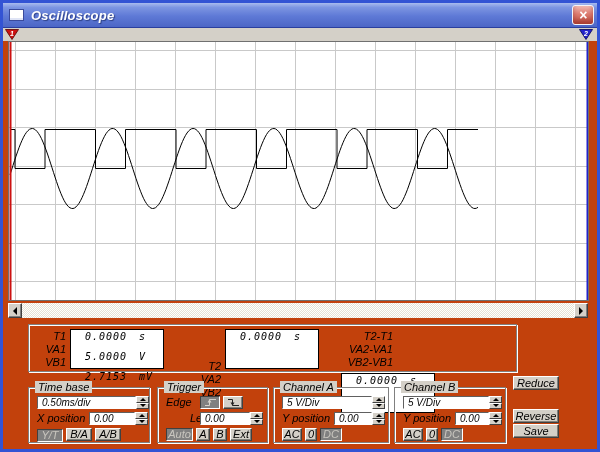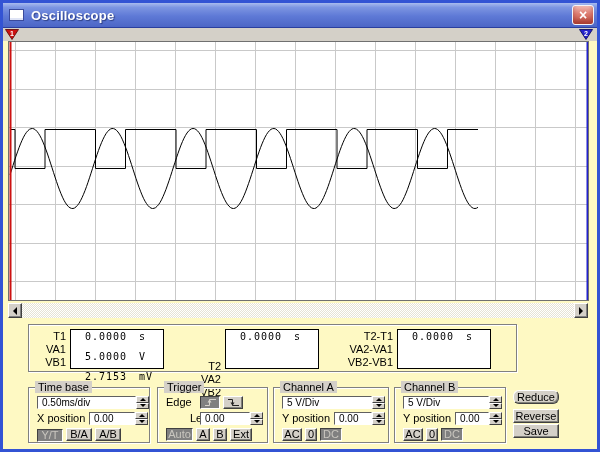--- a/index.html
+++ b/index.html
@@ -1,20 +1,20 @@
 <!DOCTYPE html>
 <html><head>
 <meta charset="utf-8">
 <style>
   html,body{margin:0;padding:0;background:#c0c0c0;}
   *{box-sizing:border-box;}
   .window{
     position:relative;width:600px;height:452px;
-    background:#fef9c3;border:3px solid #3353d4;outline:1px solid #1b2f96;
-    font-family:"Liberation Sans",sans-serif;overflow:hidden;
+    background:#c2410c;border:3px solid #3353d4;outline:1px solid #1b2f96;
+    font-family:"Liberation Sans",sans-serif;overflow:hidden;font-style:italic;
   }
   
   .titlebar{
     position:absolute;left:0;top:0;width:594px;height:25px;
     background:linear-gradient(180deg,#a9bbee 0%,#7d95e2 18%,#5e79d6 55%,#4c66c6 100%);
     border-bottom:1px solid #2a3f9e;
     display:flex;align-items:center;padding-left:6px;gap:7px;
   }
   .title-icon{width:15px;height:12px;background:#fff;border:1px solid #3a4a9c;
     box-shadow:inset 0 -2px 0 #dfe4f5;}
@@ -57,21 +57,21 @@
     text-align:right;font-size:11px;color:#000;padding-top:1px;}
   .ro-labels div{height:13px;line-height:13px;}
   .ro-box{background:#fff;border:1px solid #000;width:94px;height:40px;
     display:flex;flex-direction:column;justify-content:space-between;padding:1px 2px;gap:8px;}
   .ro-row{display:flex;height:12px;line-height:12px;
     font-family:"DejaVu Sans Mono",monospace;font-size:10px;letter-spacing:1px;}
   .ro-val{flex:1;text-align:center;}
   .ro-unit{width:22px;text-align:left;}
   .col1{left:8px;}  .col1 .ro-labels{width:29px;}
   .col2{left:140px;} .col2 .ro-labels{width:52px;margin-top:30px;}
-  .col3{left:312px;} .col3 .ro-labels{width:52px;}
+  .col3{left:312px;flex-direction:column;} .col3 .ro-labels{width:52px;}
   
   .group{
     position:absolute;top:384px;height:56px;
     border:1px solid #808080;box-shadow:1px 1px 0 #ffffff, inset 1px 1px 0 #ffffff;
   }
   .group-title{position:absolute;top:-7px;left:6px;background:#d4d0c8;padding:0 3px;
     font-size:11px;line-height:12px;}
   .g-timebase{left:25px;width:122px;}
   .g-trigger{left:154px;width:111px;}
   .g-cha{left:270px;width:116px;}
@@ -336,17 +336,17 @@
         </div>
       <div class="spin">
           <div class="tri-dn"></div>
         </div>
     </div>
     <div class="btn" style="left:8px;top:40px;width:20px;">AC</div>
     <div class="btn" style="left:31px;top:40px;width:12px;">0</div>
     <div class="btn pressed" style="left:46px;top:40px;width:22px;">DC</div>
   </div>
 
-  <div class="side-btn" style="top:387px;border-radius:6px;">Reduce</div>
+  <div class="side-btn" style="top:373px;">Reduce</div>
   <div class="side-btn" style="top:406px;">Reverse</div>
   <div class="side-btn" style="top:421px;">Save</div>
 
 </div>
 
 </body></html>

